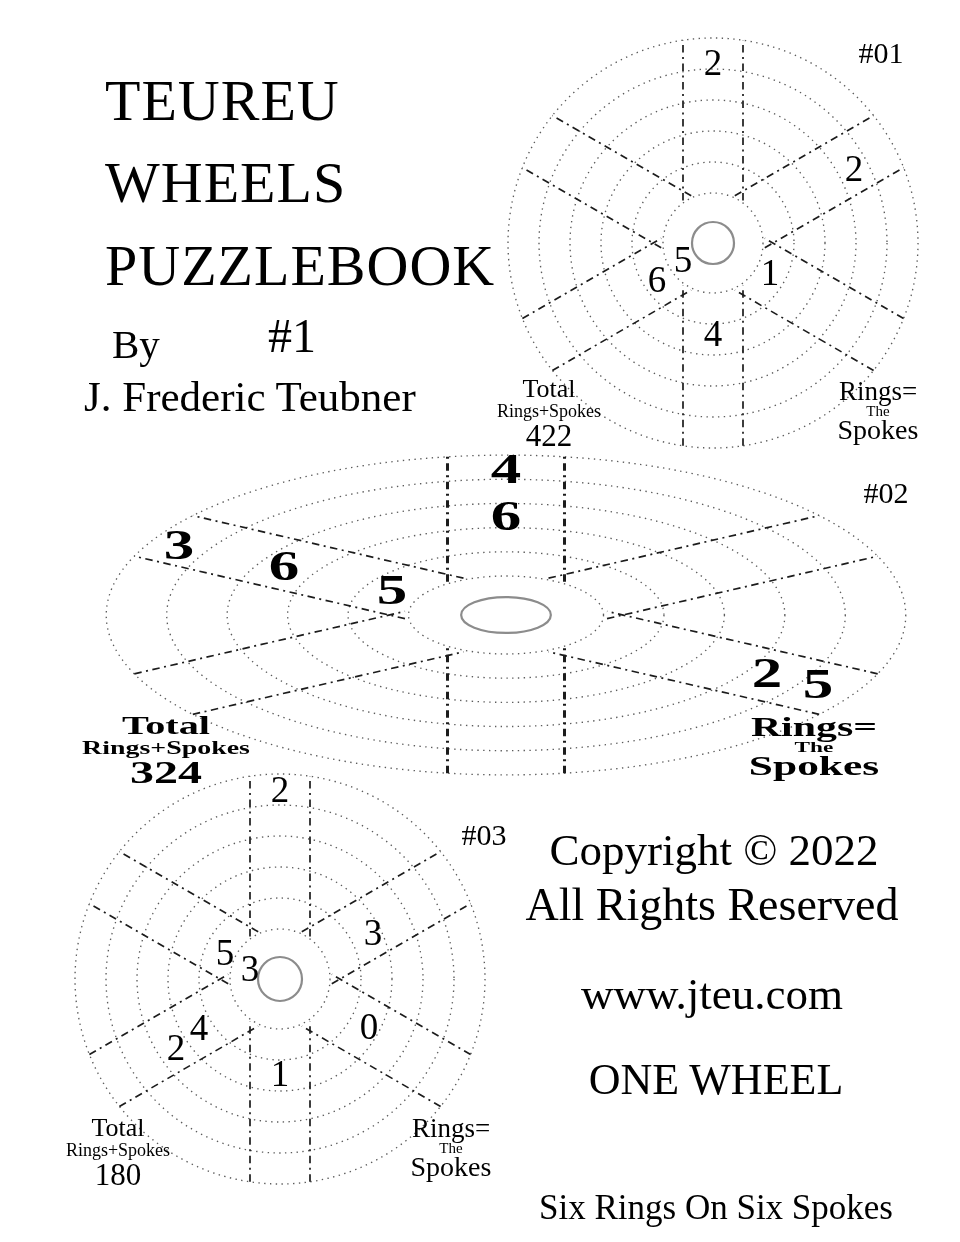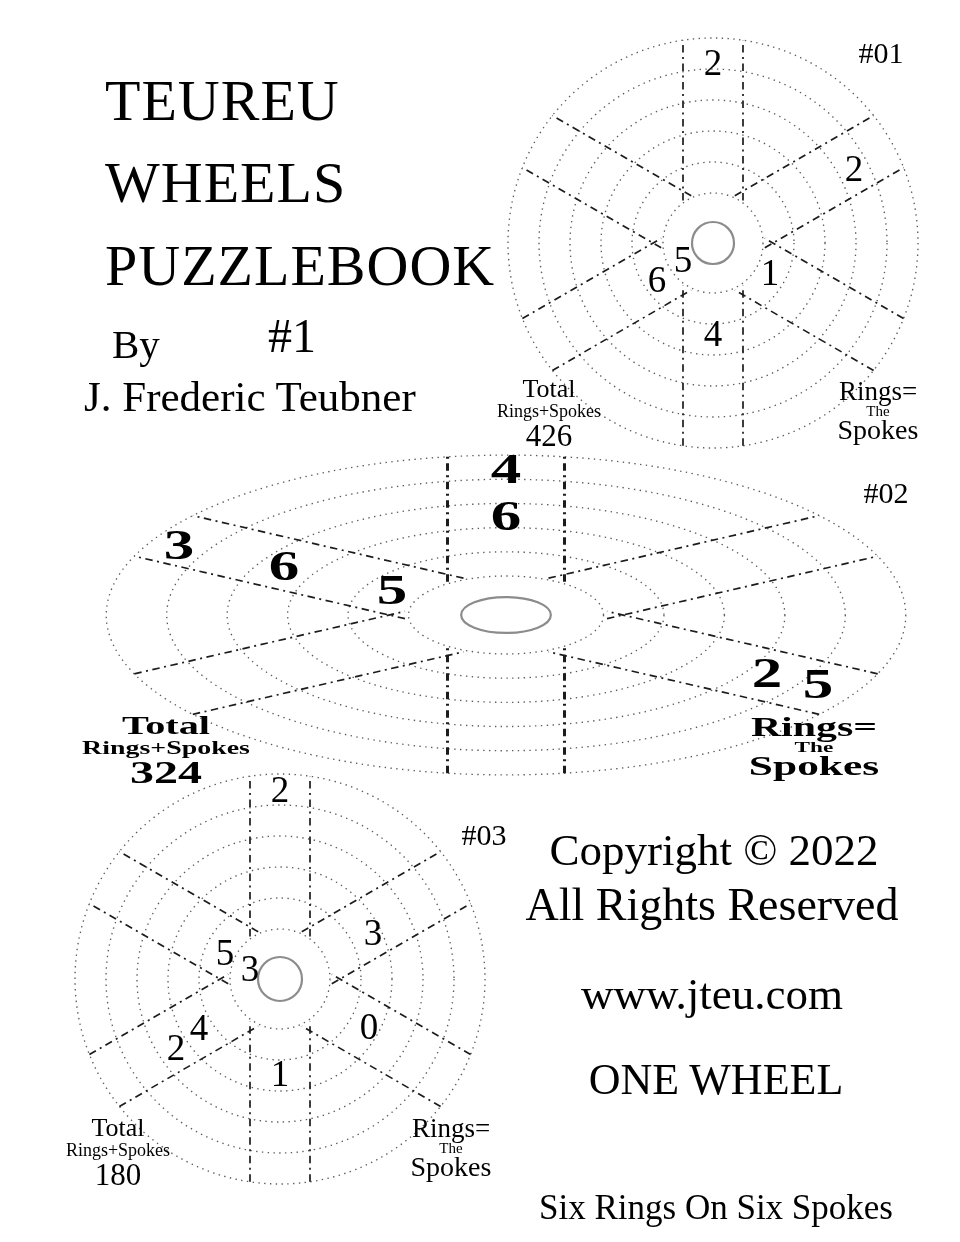--- a/index.html
+++ b/index.html
@@ -153,21 +153,21 @@
   <div class="abs booknum">#1</div>
   <div class="abs author">J. Frederic Teubner</div>
 
   <div class="abs cx wheel-tag tag0">#01</div>
   <div class="abs cx wheel-tag tag1">#02</div>
   <div class="abs cx wheel-tag tag2">#03</div>
 
   <div class="label-block" style="left:549px;top:375px;">
     <div class="lt">Total</div>
     <div class="ls">Rings+Spokes</div>
-    <div class="lv">426</div>
+    <div class="lv">422</div>
   </div>
   <div class="label-block" style="left:878px;top:377px;">
     <div class="lr">Rings=</div>
     <div class="lth">The</div>
     <div class="lsp">Spokes</div>
   </div>
 
   <div class="label-block stretched" style="left:166px;top:712px;">
     <div class="lt">Total</div>
     <div class="ls">Rings+Spokes</div>

